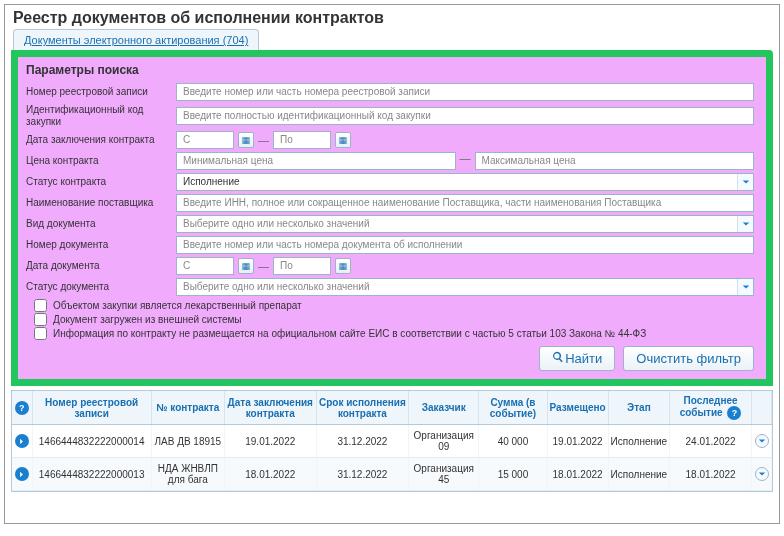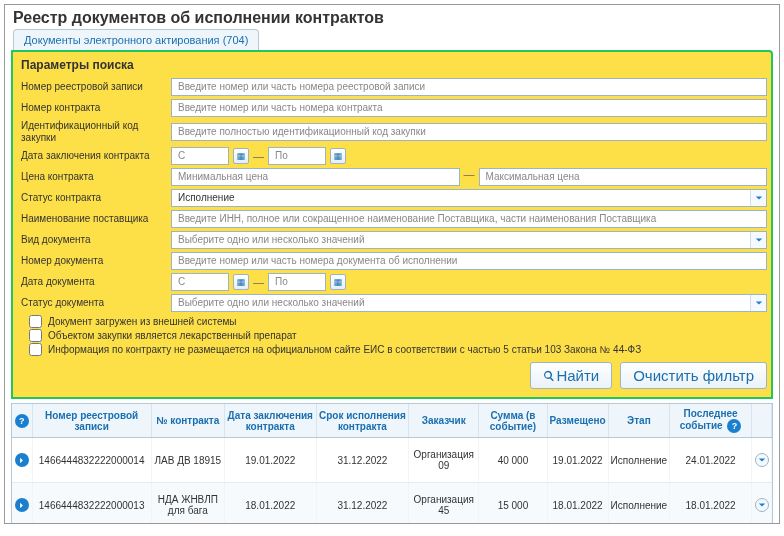--- a/index.html
+++ b/index.html
@@ -1,47 +1,47 @@
 <!DOCTYPE html>
 <html><head>
 <meta charset="utf-8">
 <style>
   *{box-sizing:border-box;margin:0;padding:0}
   body{font-family:Arial,Helvetica,sans-serif;font-size:11px;color:#333;background:#fff;padding:4px}
   .frame{border:1px solid #999;width:776px;height:520px;overflow:hidden;background:#fff}
   .title{font-size:16px;font-weight:bold;padding:4px 8px 2px 8px}
   .tabbar{padding:0 8px}
-  .tab{display:inline-block;border:1px solid #b6c9d6;border-bottom:none;border-radius:4px 4px 0 0;background:#eef5fb;padding:4px 10px;color:#1a6fb0;cursor:pointer;font-size:11px}
-  .panel{margin:0 6px;border:2px solid #22c55e;background:#fde047;border-radius:0 4px 0 0;padding:6px 4px 8px 8px}
+  .tab{display:inline-block;border:1px solid #b6c9d6;border-bottom:none;border-radius:4px 4px 0 0;background:#eef5fb;padding:4px 10px;color:#1a6fb0;text-decoration:underline;cursor:pointer;font-size:11px}
+  .panel{margin:0 6px;border:7px solid #22c55e;background:#f0abfc;border-radius:0 4px 0 0;padding:6px 12px 8px 8px}
   .section-title{font-weight:bold;font-size:12px;margin-bottom:6px}
   .row{display:flex;align-items:center;margin-bottom:3px}
   .lbl{width:150px;font-size:10px;color:#333;line-height:12px;padding-right:6px}
   .field{height:18px;border:1px solid #9bb4c6;background:#fff;font-size:10px;color:#888;padding:2px 6px;overflow:hidden;white-space:nowrap}
   .field.full{flex:1}
   .field.selectish{color:#333}
   .date-grp{display:flex;align-items:center;gap:4px}
   .date-grp .field{width:58px}
   .cal{width:16px;height:16px;border:1px solid #9bb4c6;background:linear-gradient(#fff,#e6eef5);display:flex;align-items:center;justify-content:center;font-size:9px;color:#1a6fb0;cursor:pointer;border-radius:2px}
   .sep{color:#666}
   .drop{position:relative;display:flex;align-items:center}
   .drop .field{flex:1;padding-right:22px}
   .dbtn{position:absolute;right:1px;top:1px;width:16px;height:16px;display:flex;align-items:center;justify-content:center;background:#f4faff;border-left:1px solid #cfe0ee;cursor:pointer}
   .dbtn svg{width:8px;height:8px;fill:#1a7fcf}
   .chkrow{display:flex;align-items:center;margin:1px 0 1px 8px;font-size:10px;gap:6px}
   .chkrow input{vertical-align:middle}
   .btnbar{display:flex;justify-content:flex-end;gap:8px;margin-top:6px}
-  .btn{border:1px solid #9bb4c6;background:linear-gradient(#fff,#eaf2f8);border-radius:3px;padding:4px 12px;font-size:15px;color:#1a6fb0;cursor:pointer;display:flex;align-items:center;gap:1px}
+  .btn{border:1px solid #9bb4c6;background:linear-gradient(#fff,#eaf2f8);border-radius:3px;padding:4px 12px;font-size:13px;color:#1a6fb0;cursor:pointer;display:flex;gap:1px}
   .btn svg{width:12px;height:12px;fill:#1a6fb0}
   .collapse{display:flex;justify-content:center;align-items:center;gap:8px;color:#1a6fb0;font-size:11px;margin-top:6px;cursor:pointer}
   .collapse .bubble{width:20px;height:20px;border-radius:50%;background:#1a7fcf;display:flex;align-items:center;justify-content:center}
   .collapse .bubble svg{width:10px;height:10px;fill:#fff}
   .tablewrap{margin:4px 6px 0 6px;border:1px solid #b6c9d6}
   table{width:100%;border-collapse:collapse}
   thead td{background:#eef5fb;color:#1a6fb0;font-weight:bold;font-size:10px;text-align:center;padding:4px 2px;border-bottom:1px solid #b6c9d6;border-right:1px solid #d7e4ee;vertical-align:middle}
-  tbody td{font-size:10px;text-align:center;padding:11px 2px;border-bottom:1px solid #e3ecf3;border-right:1px solid #eef5fb}
+  tbody td{font-size:10px;text-align:center;padding:5px 2px;border-bottom:1px solid #e3ecf3;border-right:1px solid #eef5fb}
   tbody tr:nth-child(even){background:#f6fafd}
   .circ{width:14px;height:14px;border-radius:50%;display:inline-flex;align-items:center;justify-content:center}
   .circ.help{background:#1a7fcf;color:#fff;font-size:9px;font-weight:bold}
   .circ.arrow{background:#1a7fcf}
   .circ.arrow svg{width:7px;height:7px;fill:#fff}
   .circ.drop svg{width:8px;height:8px;fill:#1a7fcf}
   .circ.drop{border:1px solid #9bb4c6;background:#f4faff}
   .pricepair{display:flex;flex:1;gap:4px}
   .pricepair .field{flex:1}
 </style>
@@ -54,24 +54,20 @@
     <span class="tab">Документы электронного актирования (704)</span>
   </div>
   <div class="panel">
     <div class="section-title">Параметры поиска</div>
 
     <div class="row">
         <div class="lbl">Номер реестровой записи</div>
       <div class="field full">Введите номер или часть номера реестровой записи</div>
       </div>
 
-    <div class="row">
-        <div class="lbl">Номер контракта</div>
-      <div class="field full">Введите номер или часть номера контракта</div>
-      </div>
 
 
     <div class="row">
         <div class="lbl">Идентификационный код закупки</div>
       <div class="field full">Введите полностью идентификационный код закупки</div>
       </div>
 
     <div class="row">
         <div class="lbl">Дата заключения контракта</div>
       <div class="date-grp">
@@ -144,25 +140,25 @@
         <div class="dbtn">
             <svg viewBox="0 0 10 10">
               <path d="M1 3l4 4 4-4z"></path>
             </svg>
           </div>
       </div>
       </div>
 
     <div class="chkrow">
         <input type="checkbox" style="">
-        <span>Документ загружен из внешней системы</span>
+        <span>Объектом закупки является лекарственный препарат</span>
       </div>
     <div class="chkrow">
         <input type="checkbox" style="">
-        <span>Объектом закупки является лекарственный препарат</span>
+        <span>Документ загружен из внешней системы</span>
       </div>
     <div class="chkrow">
         <input type="checkbox" style="">
         <span>Информация по контракту не размещается на официальном сайте ЕИС в соответствии с частью 5 статьи 103 Закона № 44-ФЗ</span>
       </div>
 
     <div class="btnbar">
       <div class="btn">
         <svg viewBox="0 0 16 16">
             <path d="M6.5 1a5.5 5.5 0 014.23 9.02l3.63 3.63-1.41 1.41-3.63-3.63A5.5 5.5 0 116.5 1zm0 2a3.5 3.5 0 100 7 3.5 3.5 0 000-7z"></path>

